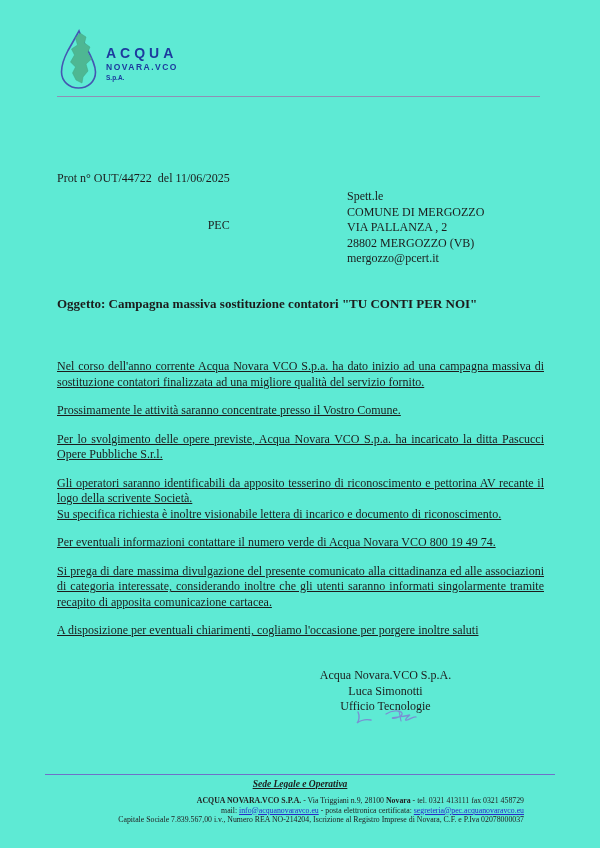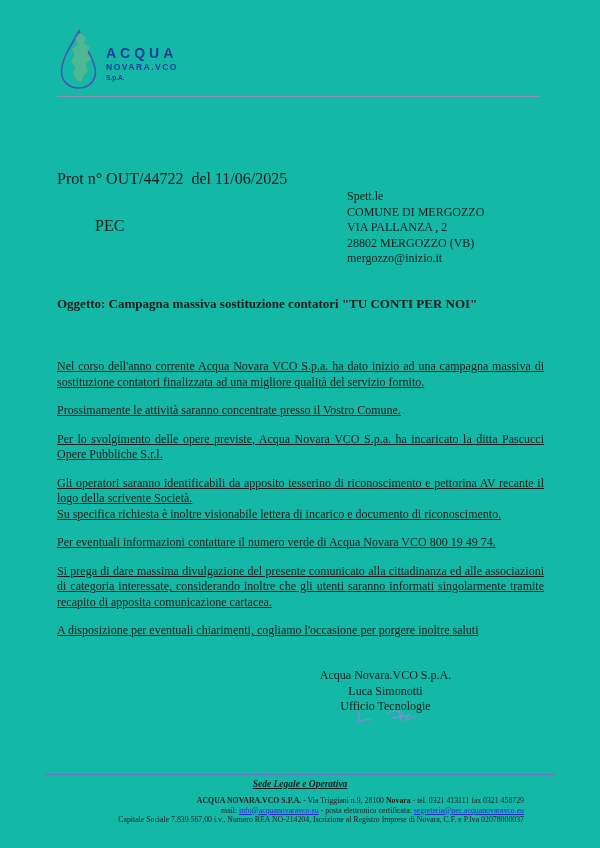--- a/index.html
+++ b/index.html
@@ -4,21 +4,21 @@
 <style>
   html, body {
     margin: 0;
     padding: 0;
     background: #ffffff;
   }
   .page {
     position: relative;
     width: 600px;
     height: 848px;
-    background: #14b8a6;
+    background: #5eead4;
     font-family: "Liberation Serif", "DejaVu Serif", serif;
     color: #1c1c1c;
     overflow: hidden;
   }
 
   
   .logo {
     position: absolute;
     left: 58px;
     top: 28px;
@@ -56,23 +56,24 @@
     top: 96px;
     height: 1px;
     background: #8f8fb5;
   }
 
   
   .prot-block {
     position: absolute;
     left: 57px;
     top: 140px;
-    font-size: 16px;
+    font-size: 12px;
     line-height: 15.5px;
     white-space: pre;
+    text-align: right;
   }
   .prot-pec { margin-left: 38px; }
 
   
   .recipient {
     position: absolute;
     left: 347px;
     top: 189px;
     font-size: 12px;
     line-height: 15.5px;
@@ -178,21 +179,21 @@
   <div class="prot-block">
     <div>Prot n° OUT/44722  del 11/06/2025</div>
     <div class="prot-pec">PEC</div>
   </div>
 
   <div class="recipient">
       <div>Spett.le</div>
       <div>COMUNE DI MERGOZZO</div>
       <div>VIA PALLANZA , 2</div>
       <div>28802 MERGOZZO (VB)</div>
-      <div>mergozzo@inizio.it</div>
+      <div>mergozzo@pcert.it</div>
     </div>
 
   <div class="subject">Oggetto: Campagna massiva sostituzione contatori "TU CONTI PER NOI"</div>
 
   <div class="body-text">
       <p>Nel corso dell'anno corrente Acqua Novara VCO S.p.a. ha dato inizio ad una campagna massiva di sostituzione contatori finalizzata ad una migliore qualità del servizio fornito.</p>
       <p>Prossimamente le attività saranno concentrate presso il Vostro Comune.</p>
       <p>Per lo svolgimento delle opere previste, Acqua Novara VCO S.p.a. ha incaricato la ditta Pascucci Opere Pubbliche S.r.l.</p>
       <p>Gli operatori saranno identificabili da apposito tesserino di riconoscimento e pettorina AV recante il logo della scrivente Società.
 Su specifica richiesta è inoltre visionabile lettera di incarico e documento di riconoscimento.</p>

